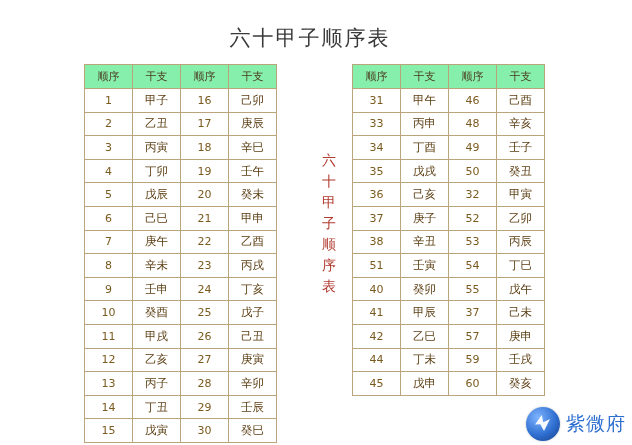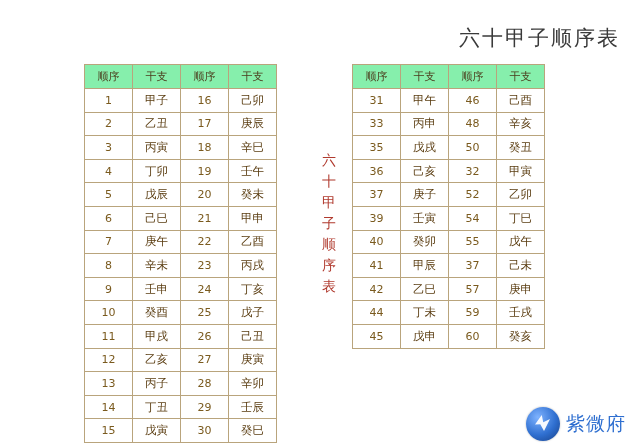--- a/index.html
+++ b/index.html
@@ -13,21 +13,21 @@
     font-family: "DejaVu Sans", "Liberation Sans", sans-serif;
     position: relative;
     overflow: hidden;
   }
 
   #page-title {
     position: absolute;
     top: 24px;
     left: 0;
     width: 620px;
-    text-align: right;
+    text-align: center;
     font-size: 21px;
     color: #3a3a3a;
     letter-spacing: 2px;
     font-family: "DejaVu Sans", "Liberation Sans", sans-serif;
   }
 
   .sixty-table {
     position: absolute;
     border-collapse: collapse;
     background: #ffffff;
@@ -245,39 +245,51 @@
         <td class="num">46</td>
         <td class="gz">己酉</td>
       </tr>
       <tr>
         <td class="num">33</td>
         <td class="gz">丙申</td>
         <td class="num">48</td>
         <td class="gz">辛亥</td>
       </tr>
       <tr>
+        <td class="num">34</td>
+        <td class="gz">丁酉</td>
+        <td class="num">49</td>
+        <td class="gz">壬子</td>
+      </tr>
+      <tr>
         <td class="num">35</td>
         <td class="gz">戊戌</td>
         <td class="num">50</td>
         <td class="gz">癸丑</td>
       </tr>
       <tr>
         <td class="num">36</td>
         <td class="gz">己亥</td>
         <td class="num">32</td>
         <td class="gz">甲寅</td>
       </tr>
       <tr>
         <td class="num">37</td>
         <td class="gz">庚子</td>
         <td class="num">52</td>
         <td class="gz">乙卯</td>
       </tr>
       <tr>
-        <td class="num">39</td>
+        <td class="num">38</td>
+        <td class="gz">辛丑</td>
+        <td class="num">53</td>
+        <td class="gz">丙辰</td>
+      </tr>
+      <tr>
+        <td class="num">51</td>
         <td class="gz">壬寅</td>
         <td class="num">54</td>
         <td class="gz">丁巳</td>
       </tr>
       <tr>
         <td class="num">40</td>
         <td class="gz">癸卯</td>
         <td class="num">55</td>
         <td class="gz">戊午</td>
       </tr>

